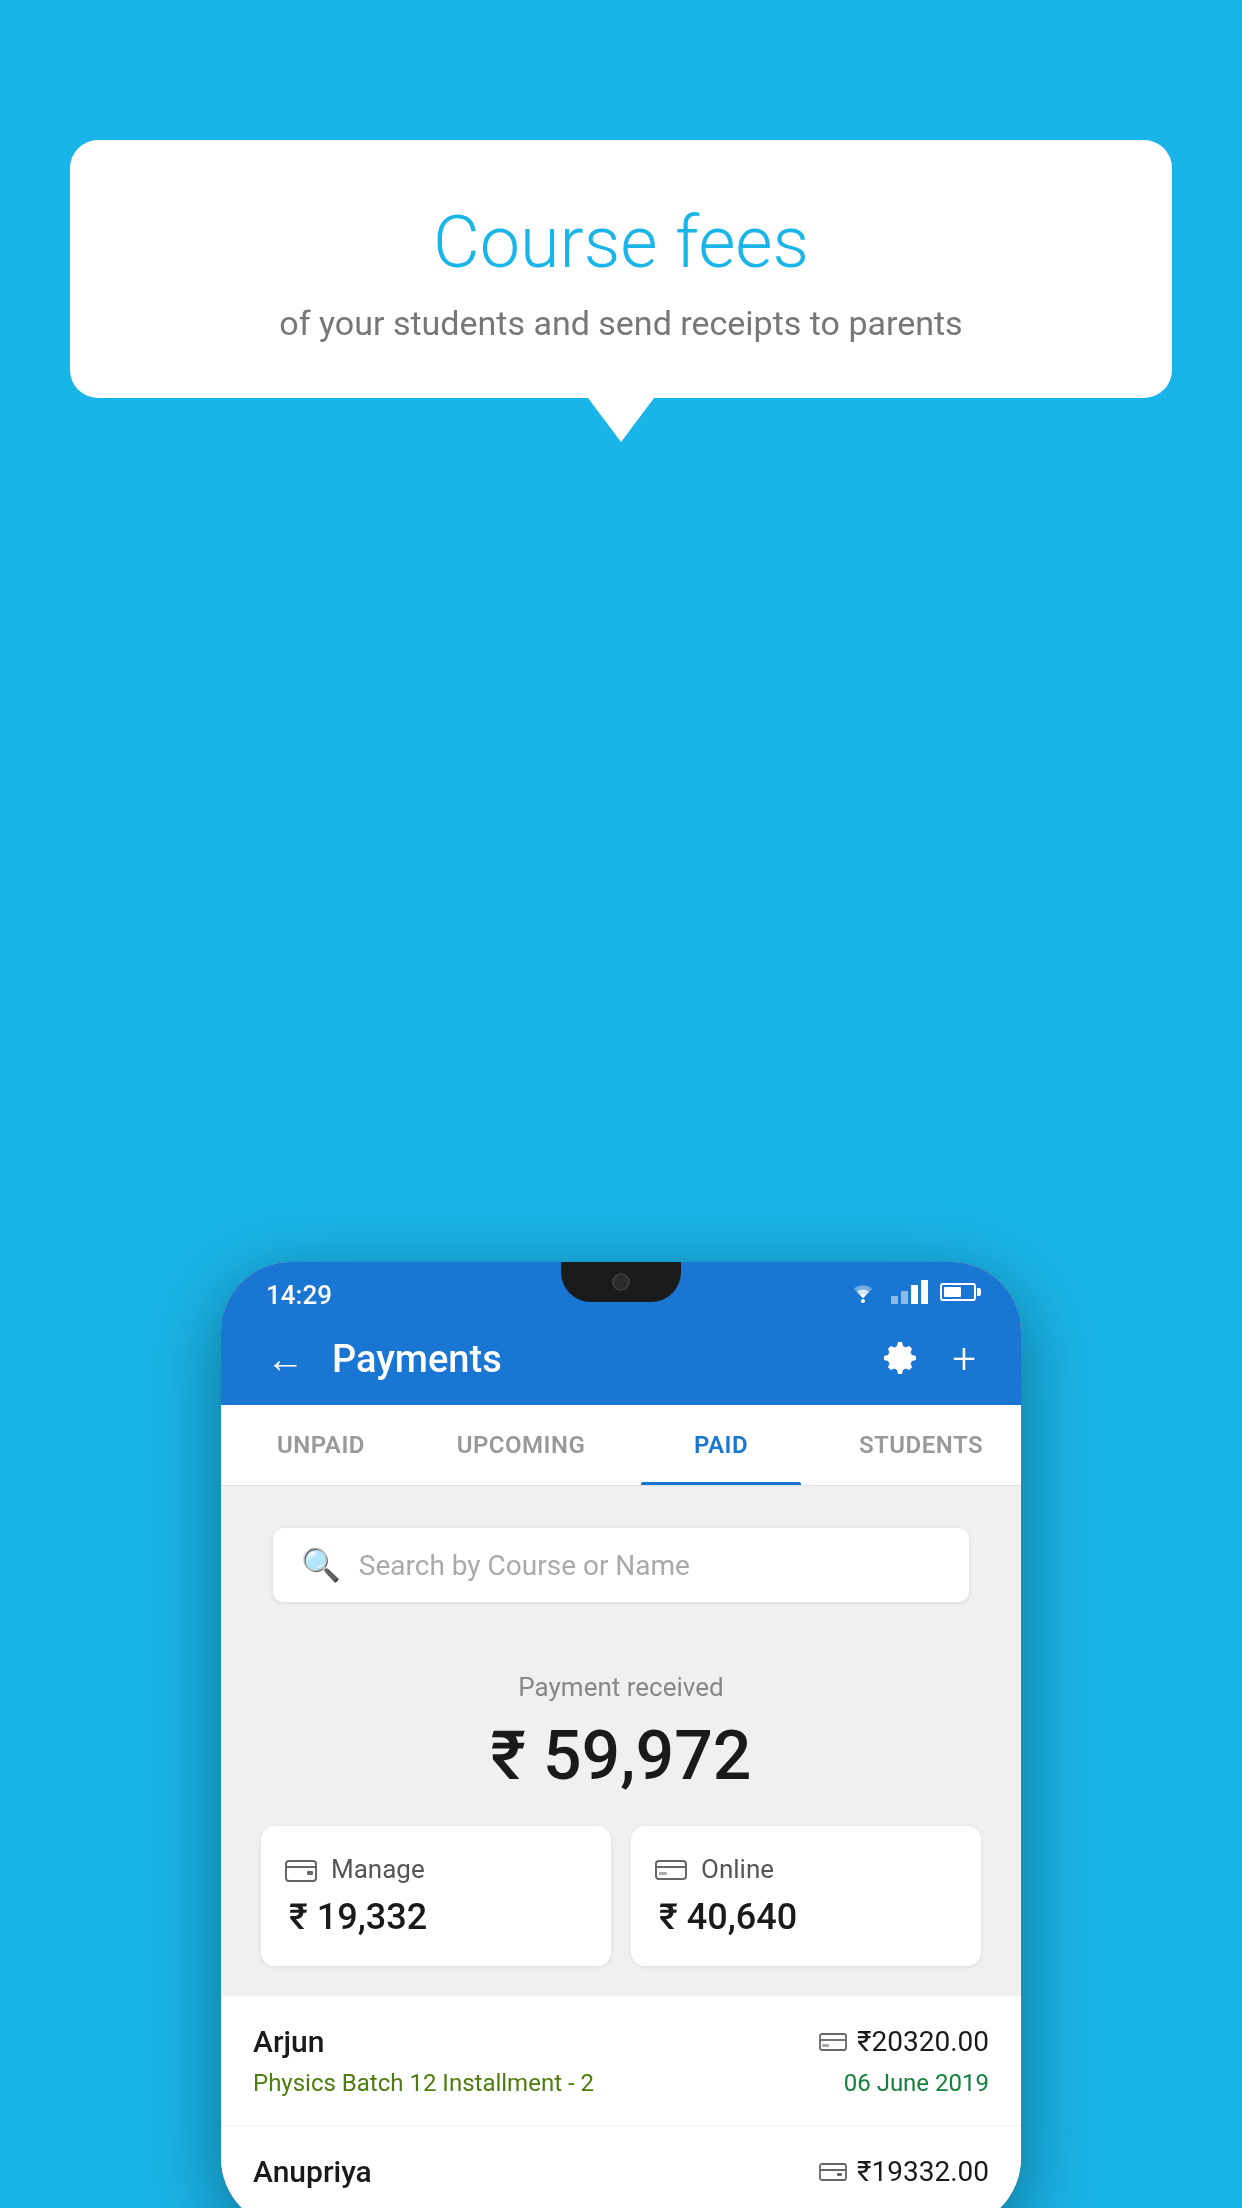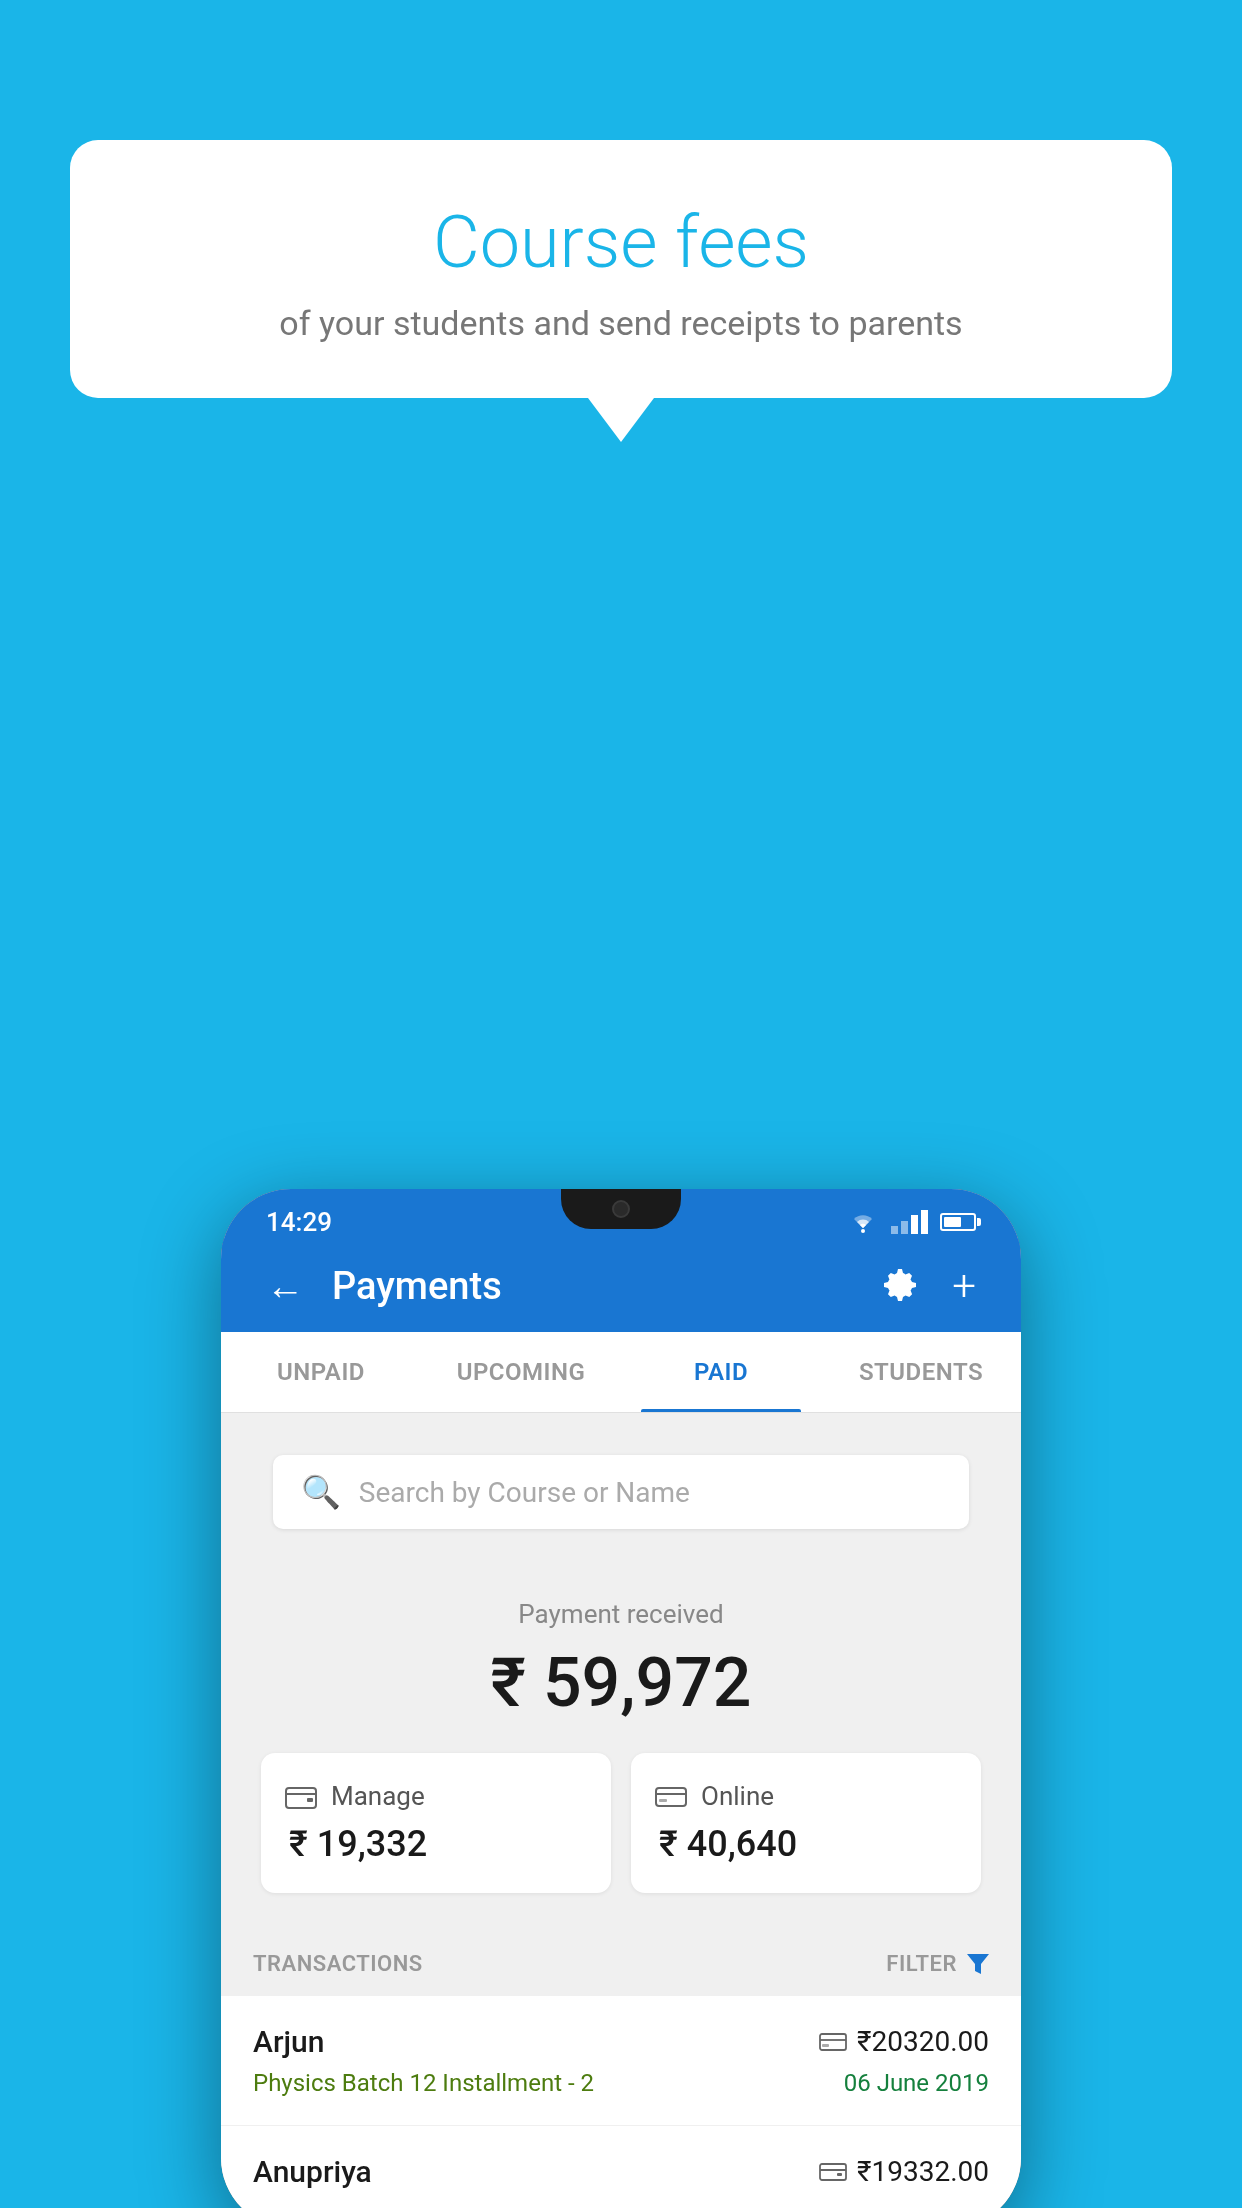--- a/index.html
+++ b/index.html
@@ -85,21 +85,21 @@
       overflow: hidden;
       position: relative;
     }
 
     
     .status-bar {
       background: #1976d2;
       padding: 18px 45px 10px;
       display: flex;
       justify-content: space-between;
-      align-items: center;
+      align-items: flex-start;
     }
 
     .status-time {
       color: white;
       font-size: 26px;
       font-weight: 500;
     }
 
     .status-icons {
       display: flex;
@@ -537,29 +537,20 @@
                 <path d="M1 12h30"></path>
                 <rect x="4" y="17" width="8" height="3" rx="1" fill="#aaa" stroke="none"></rect>
               </svg>
               <span class="payment-card-type">Online</span>
             </div>
             <span class="payment-card-amount">₹ 40,640</span>
           </div>
         </div>
       </div>
 
-      <div class="transactions-header">
-        <span class="transactions-label">TRANSACTIONS</span>
-        <div class="filter-container">
-          <span class="filter-label">FILTER</span>
-          <svg width="22" height="20" viewBox="0 0 22 20" fill="#1976d2">
-            <polygon points="0,0 22,0 14,10 14,20 8,17 8,10"></polygon>
-          </svg>
-        </div>
-      </div>
 
       <div class="transaction-row">
         <div class="transaction-top">
           <span class="transaction-name">Arjun</span>
           <div class="transaction-amount-container">
 
             <svg width="28" height="22" viewBox="0 0 28 22" fill="none" stroke="#666" stroke-width="1.8">
               <rect x="1" y="3" width="26" height="16" rx="2"></rect>
               <path d="M1 9h26"></path>
               <rect x="3" y="13" width="7" height="3" rx="1" fill="#aaa" stroke="none"></rect>

